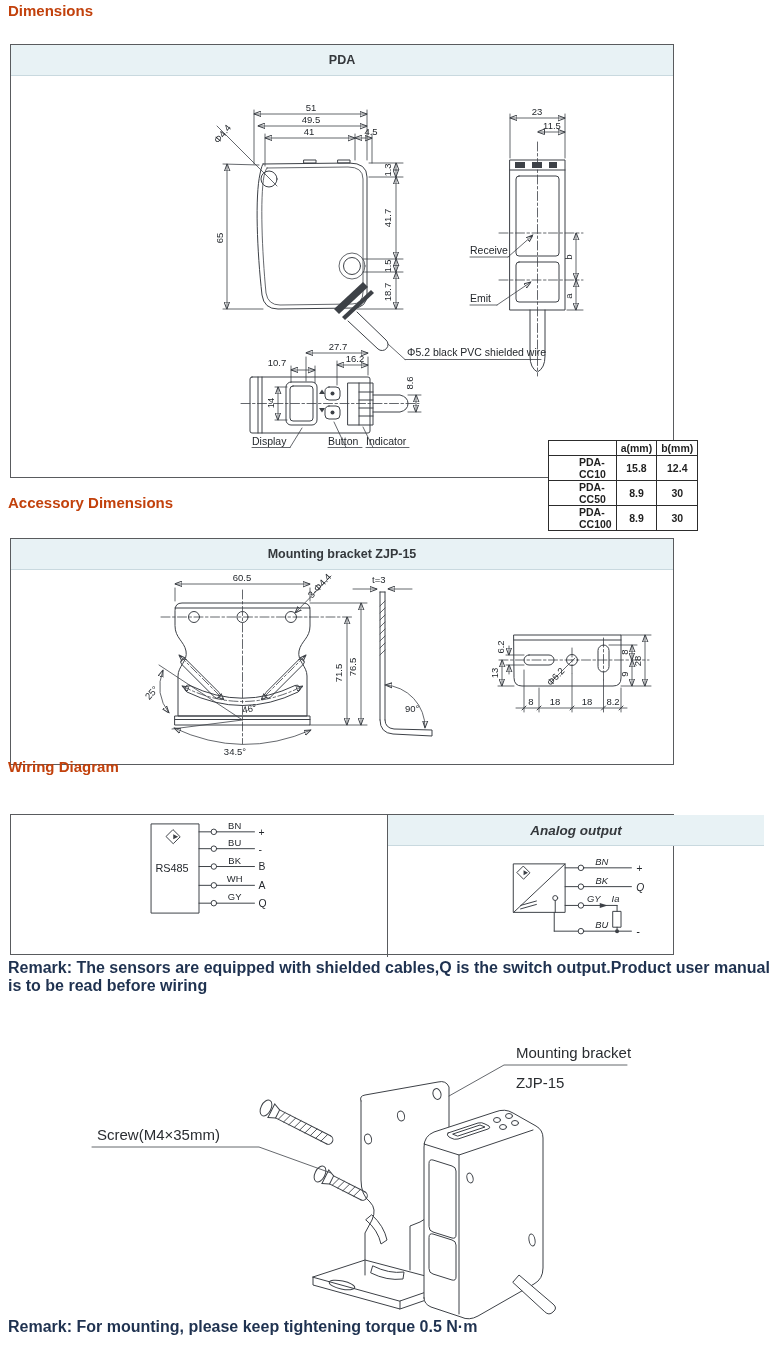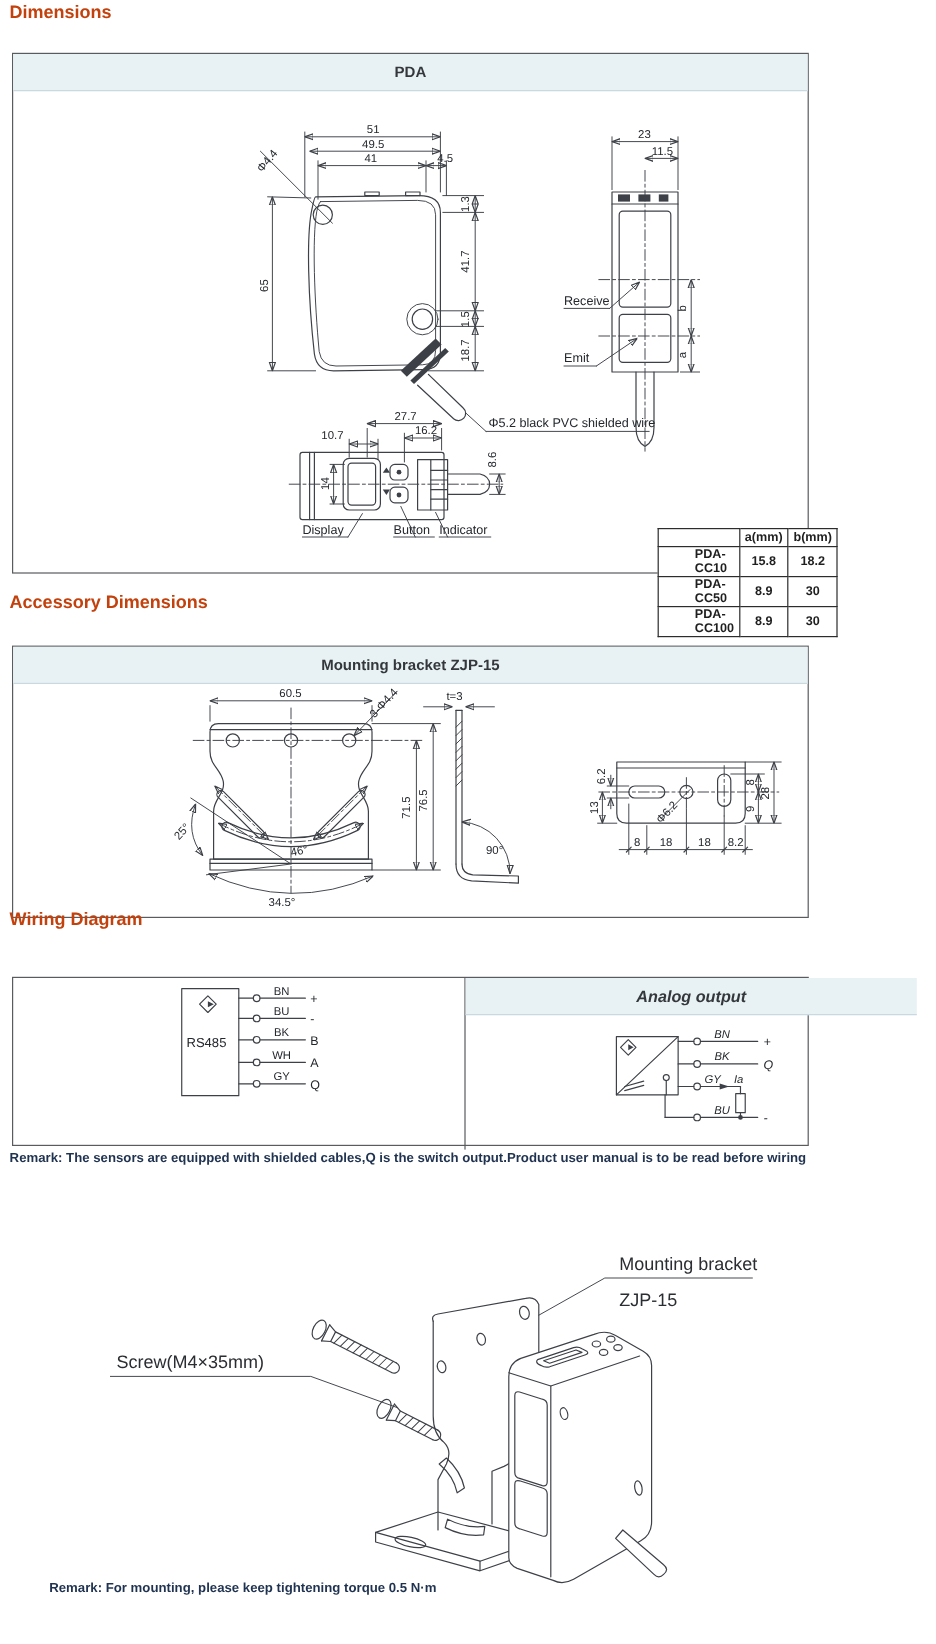--- a/index.html
+++ b/index.html
@@ -14,21 +14,21 @@
   .panel-header { height:30px; background:#e8f2f5; border-bottom:1px solid #c9d9df;
                   display:flex; align-items:center; justify-content:center;
                   font-size:12.5px; font-weight:bold; color:#34383c; }
   .panel-body { position:relative; }
 
   .wire-wrap { display:flex; }
   .wire-col { flex:1; }
   .wire-col.right { border-left:1.5px solid #595b5e;font-style:italic; }
   .wire-col .panel-header { font-size:13.5px; }
 
-  .remark { position:absolute; left:8px; font-size:11px; font-weight:600;
+  .remark { position:absolute; left:8px; font-size:16px; font-weight:600;
             color:#1f3250; }
 
   
   .tech path, .tech line, .tech rect, .tech circle, .tech ellipse,
   .tech polyline, .tech polygon {
       stroke:#3d4147; stroke-width:1; fill:none;
       stroke-linecap:round; stroke-linejoin:round; }
   .tech .dark { fill:#3d4147; stroke:none; }
   .tech .fillw { fill:#ffffff; }
   .tech text { stroke:none; fill:#24282d; font-size:9.5px;
@@ -239,21 +239,21 @@
       <table class="spec-table">
         <tbody>
             <tr>
           <th class="model"></th>
           <th class="num">a(mm)</th>
           <th class="num">b(mm)</th>
         </tr>
         <tr>
           <td class="model">PDA-CC10</td>
           <td class="num">15.8</td>
-          <td class="num">18.2</td>
+          <td class="num">12.4</td>
         </tr>
         <tr>
           <td class="model">PDA-CC50</td>
           <td class="num">8.9</td>
           <td class="num">30</td>
         </tr>
         <tr>
           <td class="model">PDA-CC100</td>
           <td class="num">8.9</td>
           <td class="num">30</td>
@@ -581,15 +581,15 @@
 
     <g>
       <text x="516" y="28" class="big">Mounting bracket</text>
       <polyline class="ext" points="627,35 504,35 449,66"></polyline>
       <text x="516" y="58" class="big">ZJP-15</text>
       <text x="97" y="110" class="big">Screw(M4×35mm)</text>
       <polyline class="ext" points="92,117 259,117 331,143"></polyline>
     </g>
   </svg>
 
-  <div class="remark" style="top:1318px;margin-left:33px;">Remark: For mounting, please keep tightening torque 0.5 N·m</div>
+  <div class="remark" style="top:1318px;">Remark: For mounting, please keep tightening torque 0.5 N·m</div>
 
 </div>
 
 </body></html>

